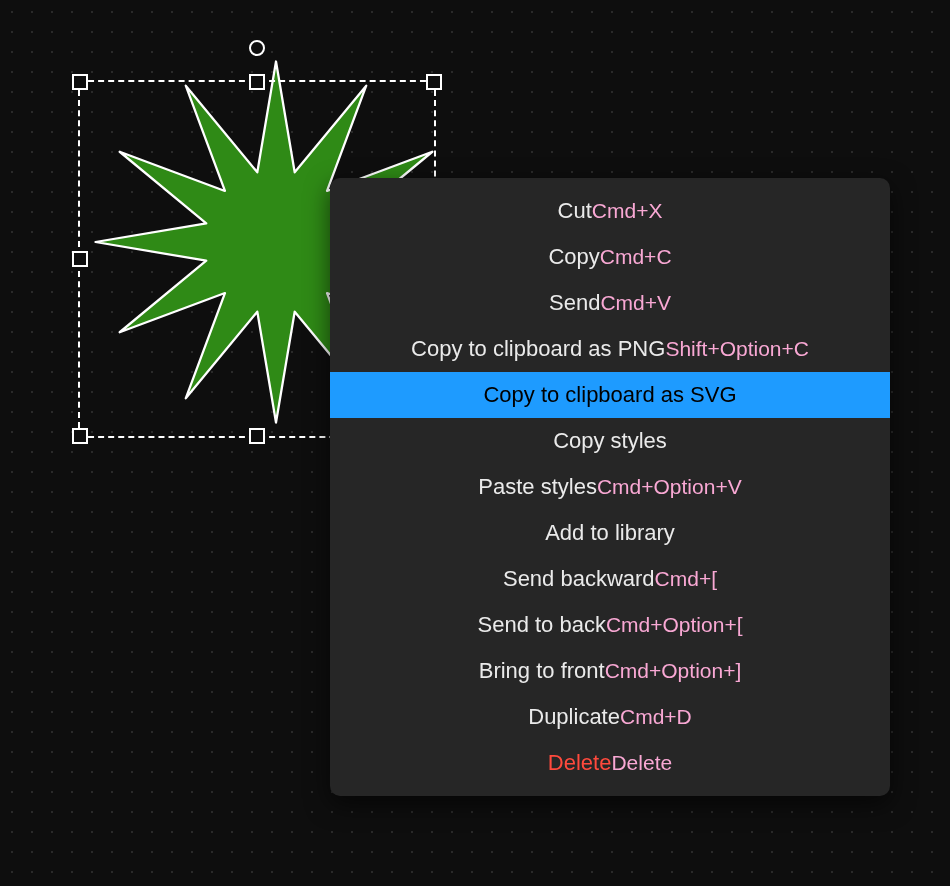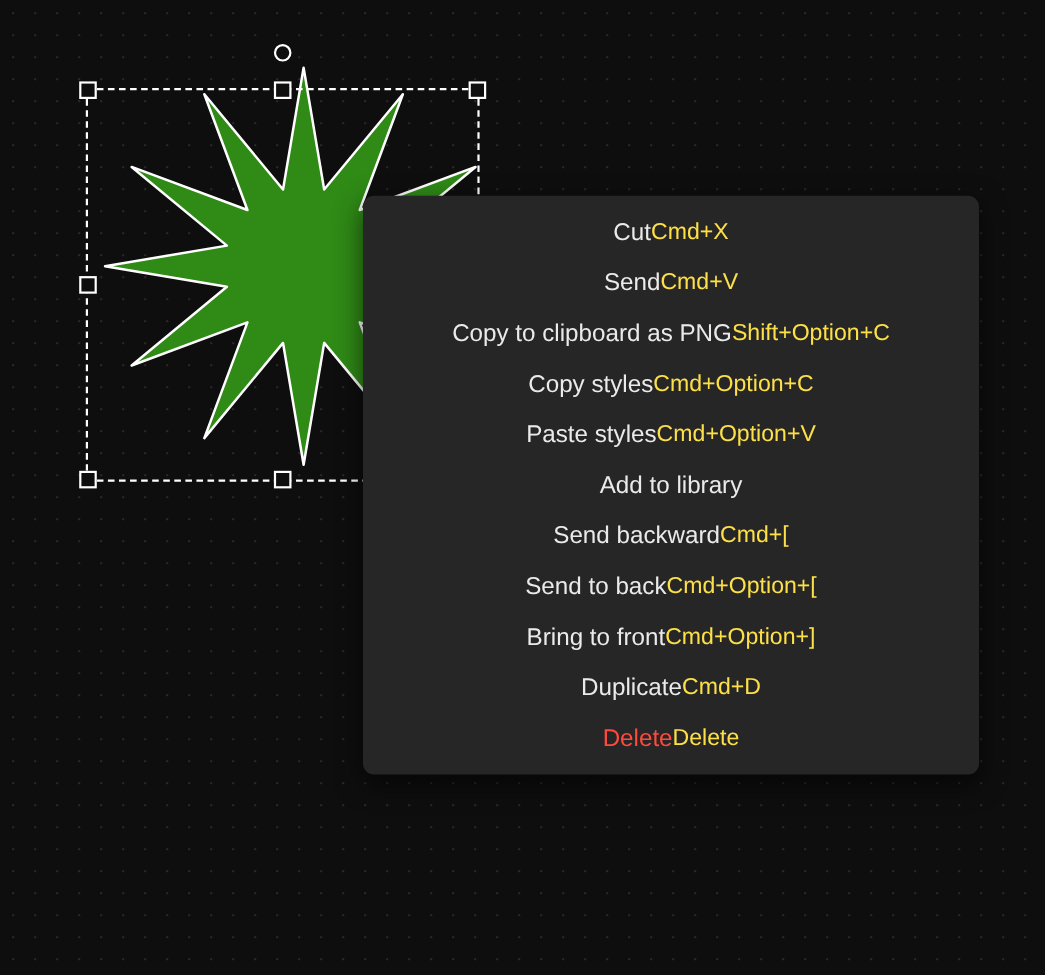--- a/index.html
+++ b/index.html
@@ -103,21 +103,21 @@
     color: #eaeaea;
     cursor: default;
   }
 
   .menu-item.highlight {
     background: #1e9bff;
     color: #000;
   }
 
   .menu-item .shortcut {
-    color: #fde047;
+    color: #f9a8d4;
     font-size: 21px;
   }
   .menu-item.highlight .shortcut {
     color: #000;
   }
 
   .menu-item.danger .label {
     color: #ff4a3d;
   }
 </style>
@@ -143,30 +143,37 @@
   <div class="handle h-bm"></div>
   <div class="handle h-br"></div>
 </div>
 
 <div class="context-menu" id="ctxMenu">
     <div class="menu-item">
       <span class="label">Cut</span>
       <span class="shortcut">Cmd+X</span>
     </div>
     <div class="menu-item">
+      <span class="label">Copy</span>
+      <span class="shortcut">Cmd+C</span>
+    </div>
+    <div class="menu-item">
       <span class="label">Send</span>
       <span class="shortcut">Cmd+V</span>
     </div>
     <div class="menu-item">
       <span class="label">Copy to clipboard as PNG</span>
       <span class="shortcut">Shift+Option+C</span>
     </div>
+    <div class="menu-item highlight">
+      <span class="label">Copy to clipboard as SVG</span>
+      <span class="shortcut"></span>
+    </div>
     <div class="menu-item">
       <span class="label">Copy styles</span>
-      <span class="shortcut">Cmd+Option+C</span>
     </div>
     <div class="menu-item">
       <span class="label">Paste styles</span>
       <span class="shortcut">Cmd+Option+V</span>
     </div>
     <div class="menu-item">
       <span class="label">Add to library</span>
       <span class="shortcut"></span>
     </div>
     <div class="menu-item">

